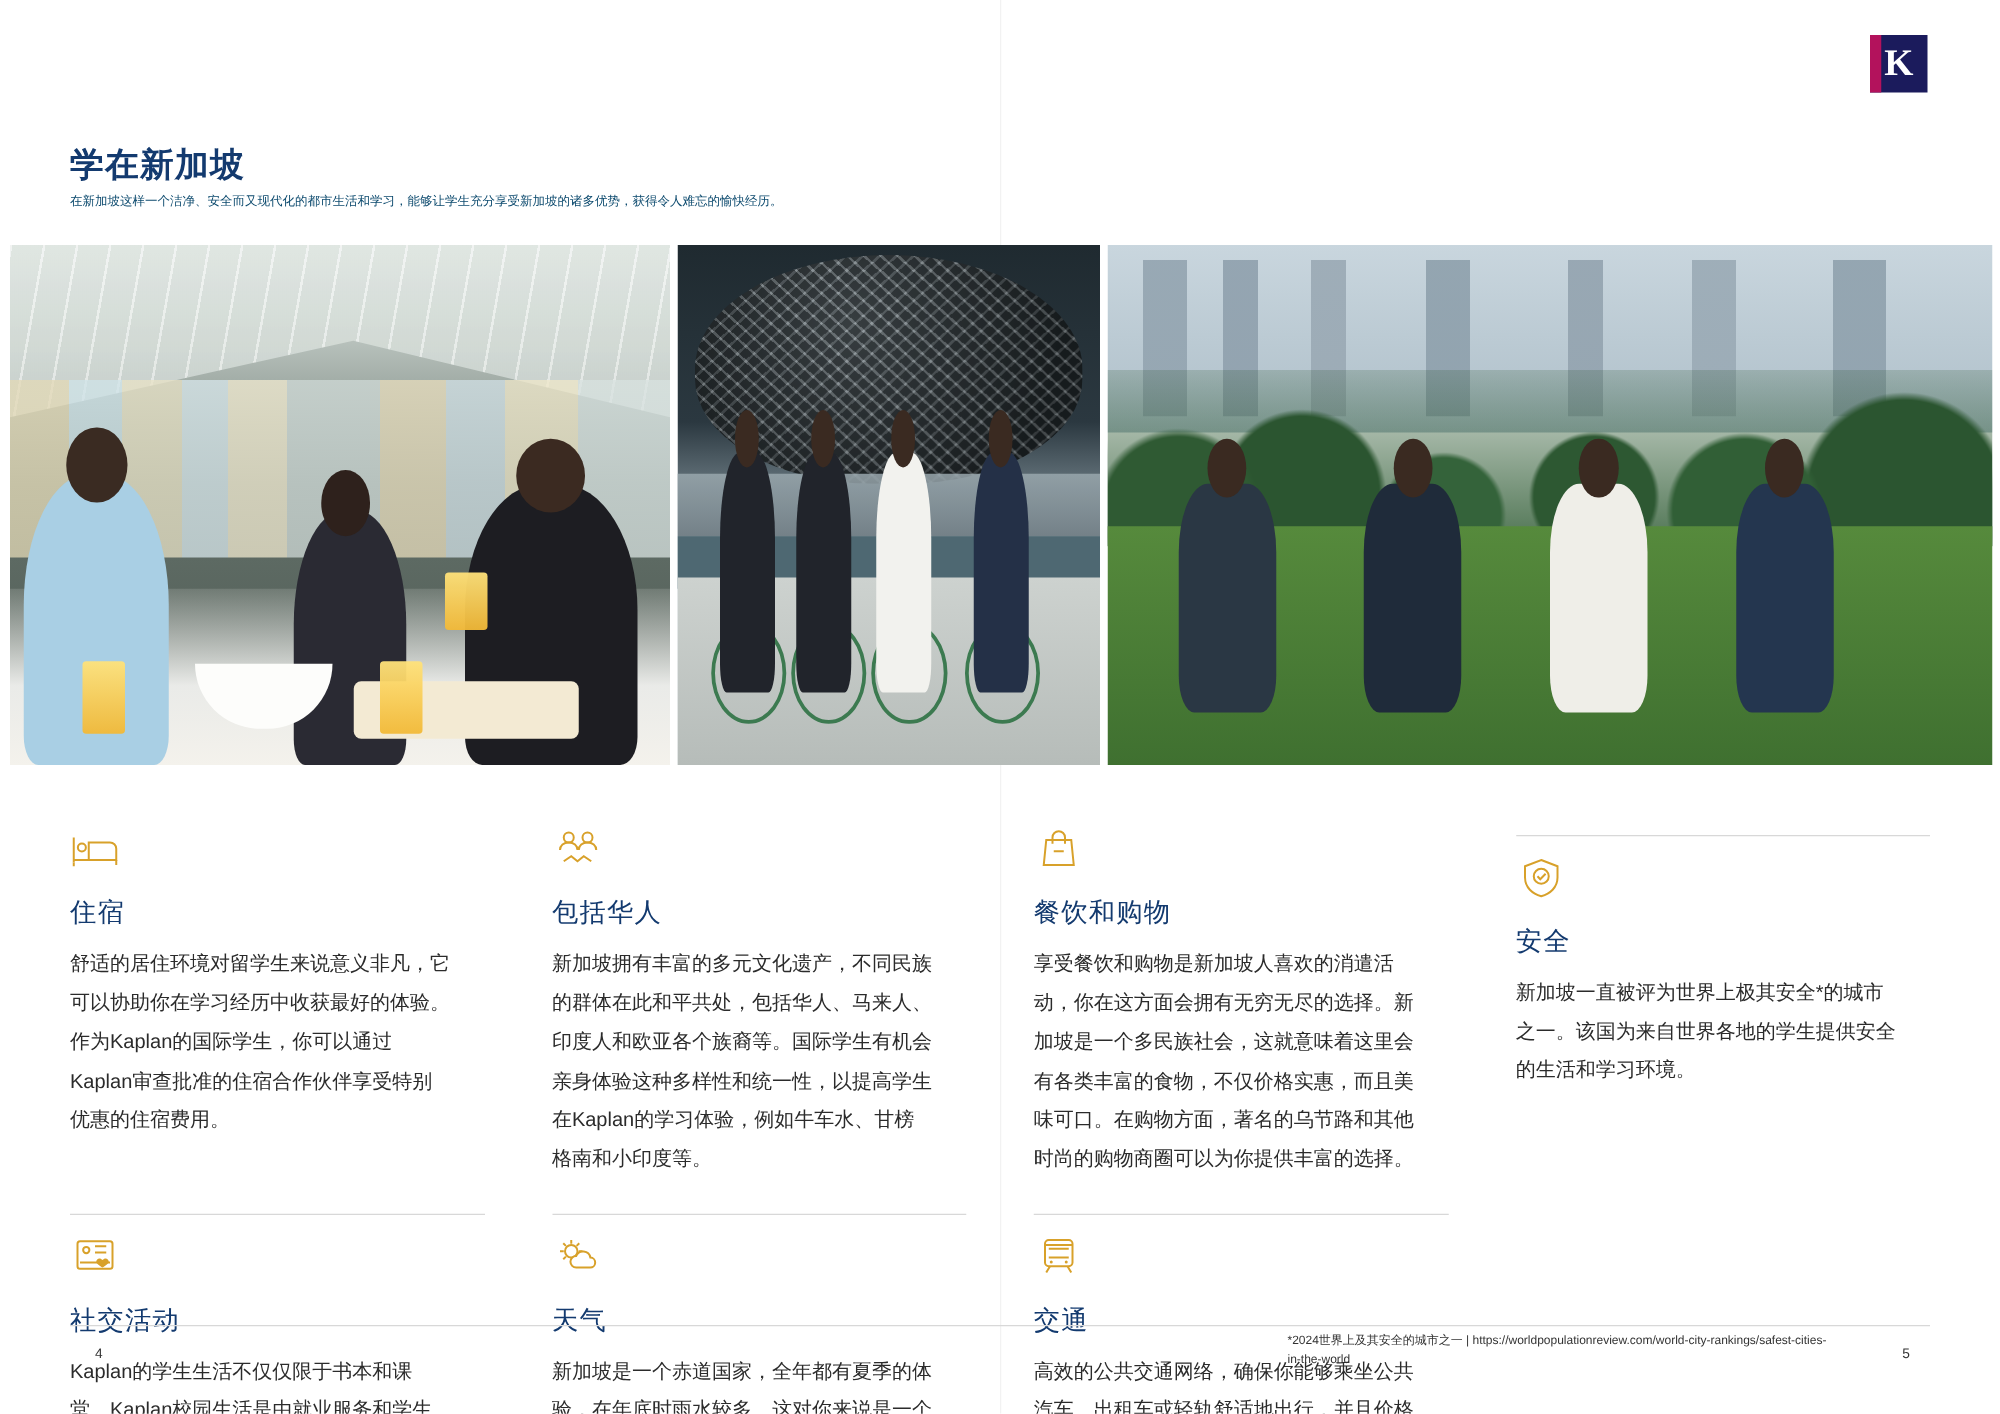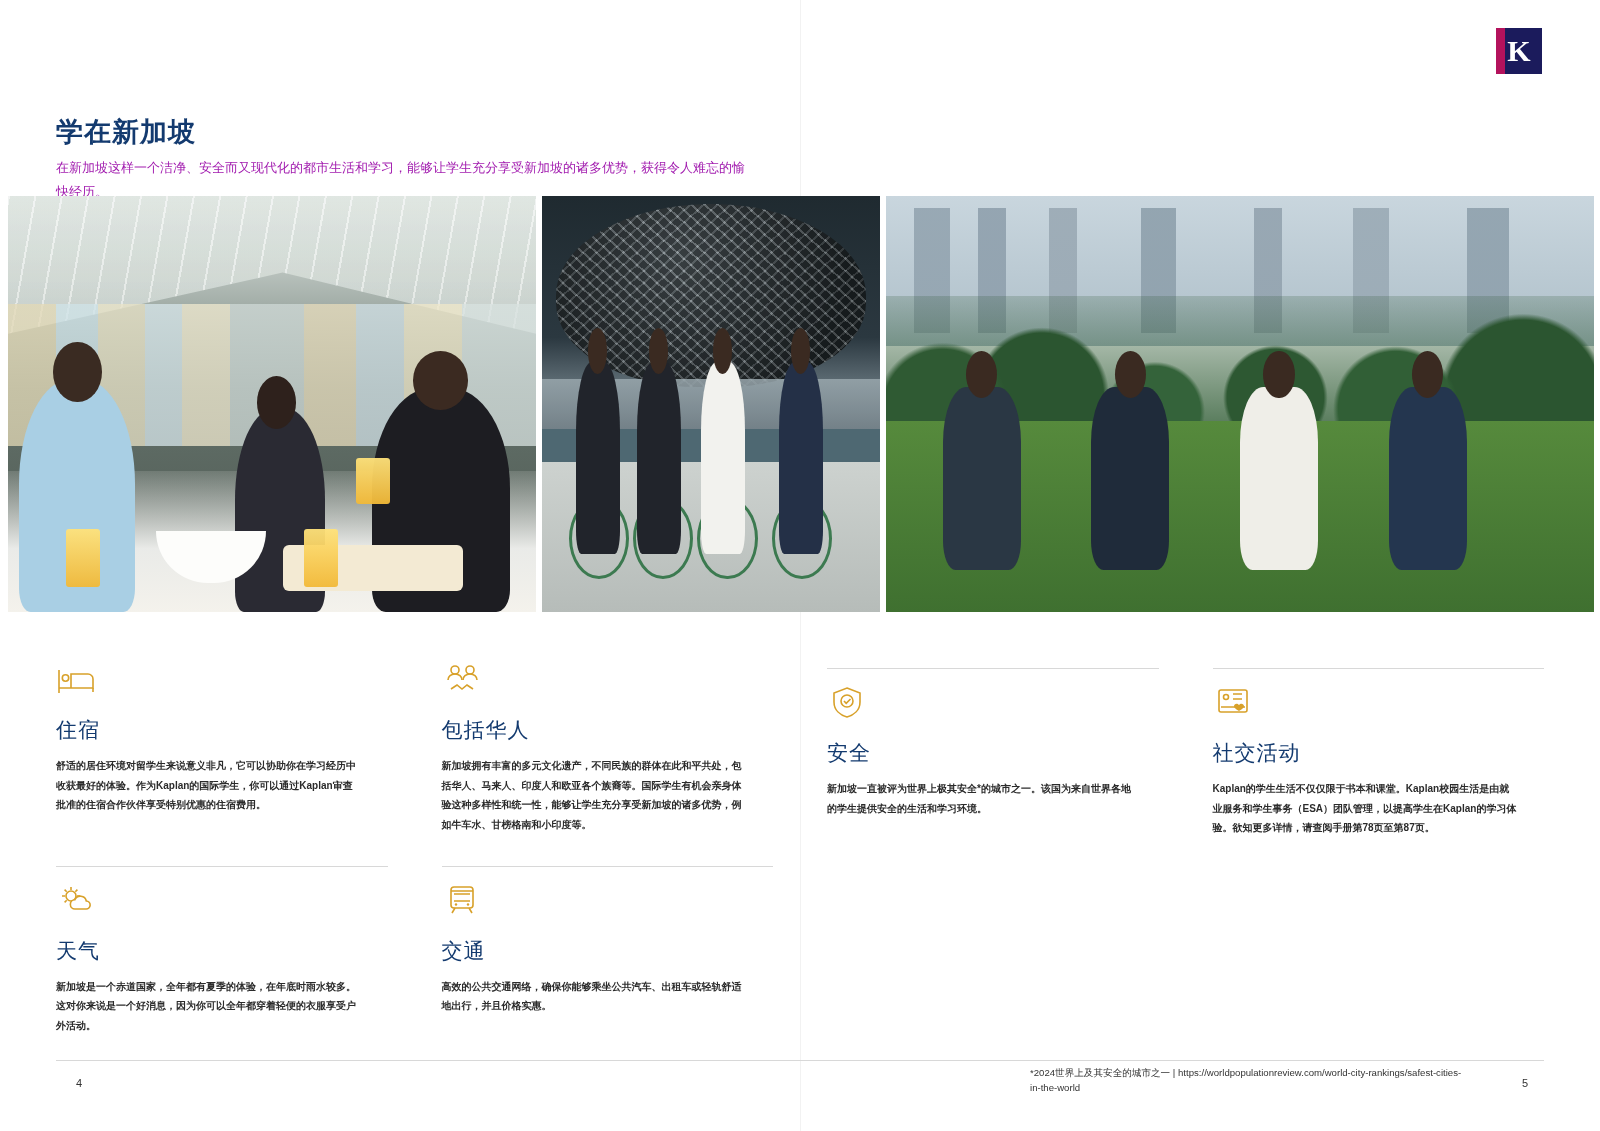--- a/index.html
+++ b/index.html
@@ -54,23 +54,23 @@
     top: 96px;
     font-size: 27px;
     color: #133a6f;
     letter-spacing: 1px;
   }
   .intro {
     position: absolute;
     left: 56px;
     top: 143px;
     width: 700px;
-    font-size: 13px;
+    font-size: 10px;
     line-height: 1.85;
-    color: #a21caf;
+    color: #0c4a6e;
   }
   
   .photos {
     position: absolute;
     left: 8px;
     top: 196px;
     width: 1586px;
     height: 416px;
     display: flex;
     gap: 6px;
@@ -186,24 +186,23 @@
   }
   .feature h3 {
     margin: 0 0 12px 0;
     font-size: 21px;
     font-weight: normal;
     color: #133a6f;
     letter-spacing: 1px;
   }
   .feature p {
     margin: 0;
-    font-size: 10px;
+    font-size: 16px;
     line-height: 1.95;
     color: #2b2b2b;
-    font-weight: bold;
   }
   
   .footer-rule {
     position: absolute;
     left: 56px;
     right: 56px;
     bottom: 70px;
     height: 1px;
     background: #d8d8d8;
   }
@@ -336,23 +335,34 @@
       <div class="icon">
         <svg width="40" height="34" viewBox="0 0 40 34" fill="none" stroke="#d8a12a" stroke-width="1.6">
           <circle cx="13" cy="8" r="4"></circle>
             <circle cx="28" cy="8" r="4"></circle>
           <path d="M6 18c0-3.5 3-6 7-6s7 2.5 7 6"></path>
           <path d="M21 18c0-3.5 3-6 7-6s7 2.5 7 6"></path>
           <path d="M9 27l6-4 5 4 5-4 6 4"></path>
         </svg>
       </div>
       <h3>包括华人</h3>
-      <p>新加坡拥有丰富的多元文化遗产，不同民族的群体在此和平共处，包括华人、马来人、印度人和欧亚各个族裔等。国际学生有机会亲身体验这种多样性和统一性，能够让学生充分享受新加坡的诸多优势，例如牛车水、甘榜格南和小印度等。</p>
-    </div>
-
+      <p>新加坡拥有丰富的多元文化遗产，不同民族的群体在此和平共处，包括华人、马来人、印度人和欧亚各个族裔等。国际学生有机会亲身体验这种多样性和统一性，以提高学生在Kaplan的学习体验，例如牛车水、甘榜格南和小印度等。</p>
+    </div>
+
+    <div class="feature">
+      <div class="icon">
+        <svg width="40" height="34" viewBox="0 0 40 34" fill="none" stroke="#d8a12a" stroke-width="1.6">
+          <path d="M10 10h20l2 20H8z"></path>
+          <path d="M15 13V8a5 5 0 0 1 10 0v5"></path>
+          <path d="M16 19h8"></path>
+        </svg>
+      </div>
+      <h3>餐饮和购物</h3>
+      <p>享受餐饮和购物是新加坡人喜欢的消遣活动，你在这方面会拥有无穷无尽的选择。新加坡是一个多民族社会，这就意味着这里会有各类丰富的食物，不仅价格实惠，而且美味可口。在购物方面，著名的乌节路和其他时尚的购物商圈可以为你提供丰富的选择。</p>
+    </div>
 
 
     <div class="feature row2">
       <div class="icon">
         <svg width="40" height="34" viewBox="0 0 40 34" fill="none" stroke="#d8a12a" stroke-width="1.6">
           <path d="M20 3l13 5v9c0 8-6 13-13 15C13 30 7 25 7 17V8z"></path>
           <circle cx="20" cy="16" r="6"></circle>
           <path d="M17 16l2.2 2.4L23.5 14"></path>
         </svg>
       </div>

